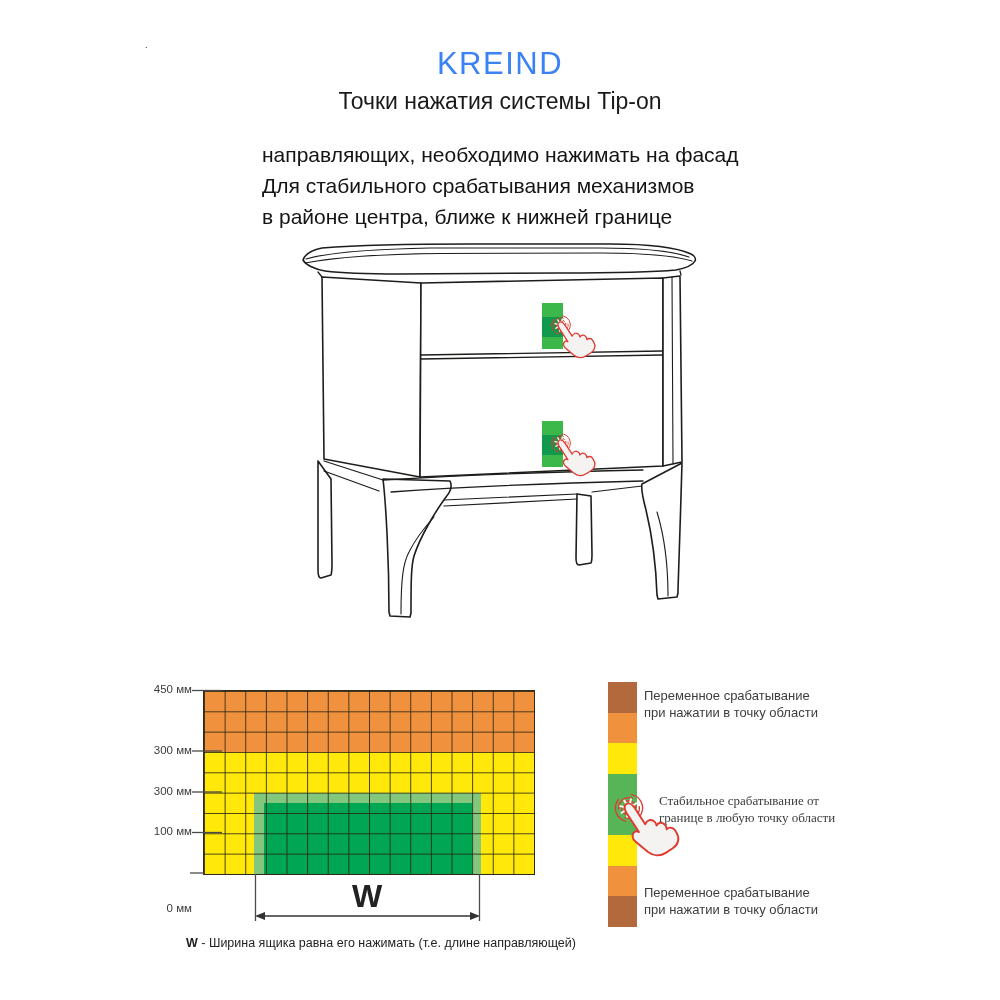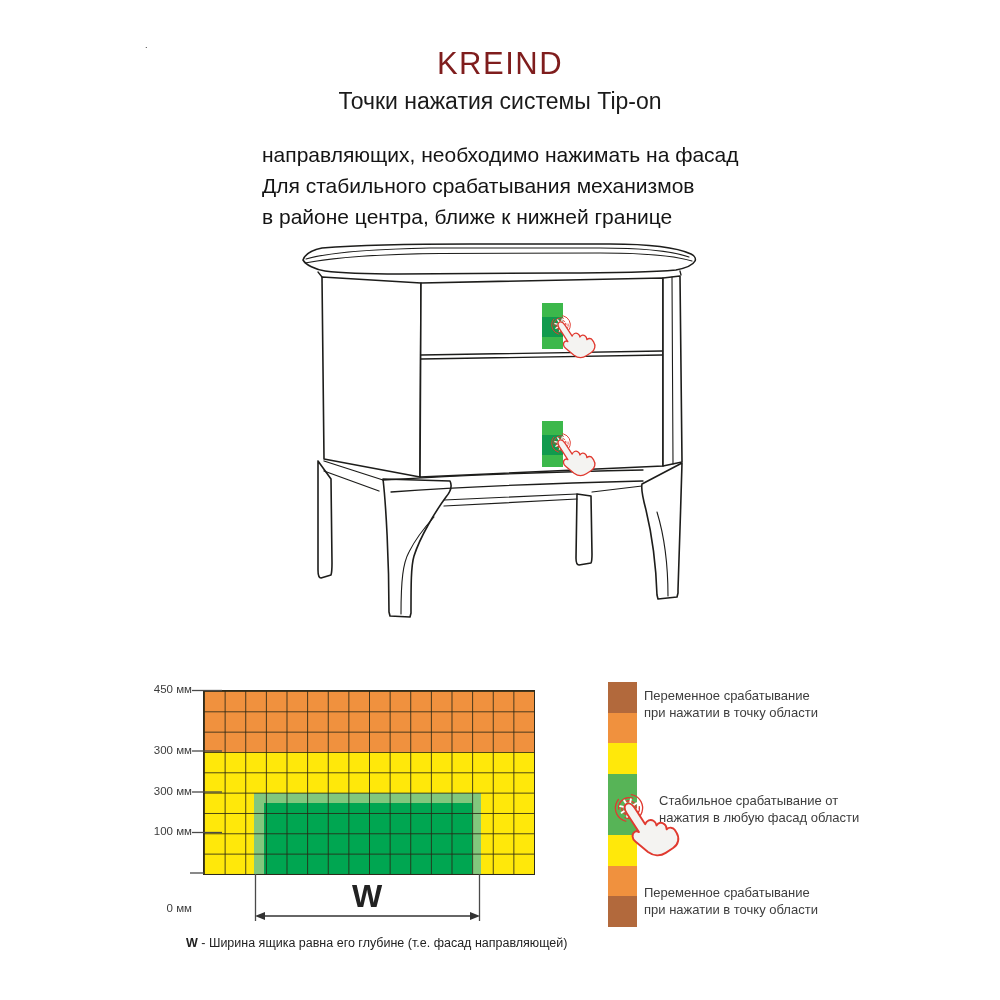--- a/index.html
+++ b/index.html
@@ -1,21 +1,21 @@
 <!DOCTYPE html>
 <html><head>
 <meta charset="utf-8">
 <style>
   html,body{margin:0;padding:0;background:#fff;}
   #canvas{position:relative;width:1000px;height:1000px;background:#ffffff;overflow:hidden;
           font-family:"Liberation Sans","DejaVu Sans",sans-serif;color:#1c1c1c;}
   .abs{position:absolute;}
   
   .stray-dot{left:145px;top:40px;font-size:9px;color:#222;}
-  .title{left:0;right:0;top:46px;text-align:center;font-size:31px;letter-spacing:1.5px;color:#7f1d1d;}
+  .title{left:0;right:0;top:46px;text-align:center;font-size:31px;letter-spacing:1.5px;color:#3b82f6;}
   .subtitle{left:0;right:0;top:88px;text-align:center;font-size:23px;color:#1a1a1a;}
   .intro{left:262px;top:139px;font-size:21px;line-height:31px;color:#141414;}
   
   .grid{left:203px;top:690px;width:330px;height:183px;border:1px solid #2e2b1c;box-sizing:content-box;}
   .grid .zone{position:absolute;}
   .z-orange{left:0;top:0;width:330px;height:61px;background:#f0913e;}
   .z-yellow{left:0;top:61px;width:330px;height:122px;background:#ffe80a;}
   .z-green-border{left:50px;top:102px;width:227px;height:81px;background:#82c77d;}
   .z-green-core{left:60px;top:112px;width:208px;height:71px;background:#00a651;}
   .grid::after{content:"";position:absolute;inset:0;
@@ -26,21 +26,21 @@
   .yt-450{top:683px;} .yt-300{top:744px;} .yt-200px{top:785px;} .yt-100{top:825px;} .yt-0{top:866px;margin-top:36px;}
   
   .w-label{left:338px;top:878px;width:58px;text-align:center;font-size:32px;font-weight:700;color:#222;}
   .caption{left:186px;top:936px;font-size:12.5px;color:#222;}
   .caption b{font-weight:700;}
   
   .legend-bar{left:608px;top:682px;width:29px;height:245px;display:flex;flex-direction:column;}
   .legend-bar .seg{width:100%;flex:1 1 auto;}
   .leg-text{font-size:13px;line-height:16.5px;color:#3d3d3d;}
   .leg-top{left:644px;top:688px;}
-  .leg-mid{left:659px;top:793px;}
+  .leg-mid{left:659px;top:793px;font-family:Liberation Serif, serif;}
   .leg-bot{left:644px;top:885px;}
   
   #gfx{position:absolute;left:0;top:0;z-index:5;pointer-events:none;}
 </style>
 </head>
 <body>
 
 <div id="canvas">
 
   <div class="abs stray-dot">.</div>
@@ -59,40 +59,40 @@
     <div class="zone z-green-core" style="background: rgb(0, 166, 81);"></div>
   </div>
 
   <div class="abs ytick yt-450">450 мм</div>
   <div class="abs ytick yt-300">300 мм</div>
   <div class="abs ytick yt-200px">300 мм</div>
   <div class="abs ytick yt-100">100 мм</div>
   <div class="abs ytick yt-0">0 мм</div>
 
   <div class="abs w-label">W</div>
-  <div class="abs caption"><b>W</b><span> - Ширина ящика равна его глубине (т.е. фасад направляющей)</span></div>
+  <div class="abs caption"><b>W</b><span> - Ширина ящика равна его нажимать (т.е. длине направляющей)</span></div>
 
   <div class="abs legend-bar">
       <div class="seg" style="background: rgb(178, 105, 60);"></div>
       <div class="seg" style="background: rgb(240, 145, 62);"></div>
       <div class="seg" style="background: rgb(255, 232, 10);"></div>
       <div class="seg" style="background: rgb(87, 180, 87);"></div>
       <div class="seg" style="background: rgb(87, 180, 87);"></div>
       <div class="seg" style="background: rgb(255, 232, 10);"></div>
       <div class="seg" style="background: rgb(240, 145, 62);"></div>
       <div class="seg" style="background: rgb(178, 105, 60);"></div>
     </div>
 
   <div class="abs leg-text leg-top">
     <div>Переменное срабатывание</div>
     <div>при нажатии в точку области</div>
   </div>
   <div class="abs leg-text leg-mid">
     <div>Стабильное срабатывание от</div>
-    <div>нажатия в любую фасад области</div>
+    <div>границе в любую точку области</div>
   </div>
   <div class="abs leg-text leg-bot">
     <div>Переменное срабатывание</div>
     <div>при нажатии в точку области</div>
   </div>
 
   <svg id="gfx" width="1000" height="1000" viewBox="0 0 1000 1000">
     <defs>
       <g id="tap-hand">
         <circle cx="0" cy="0" r="17" fill="none" stroke="#e03a30" stroke-width="1.6" stroke-dasharray="34 18" stroke-linecap="round" transform="rotate(-40)"></circle>

